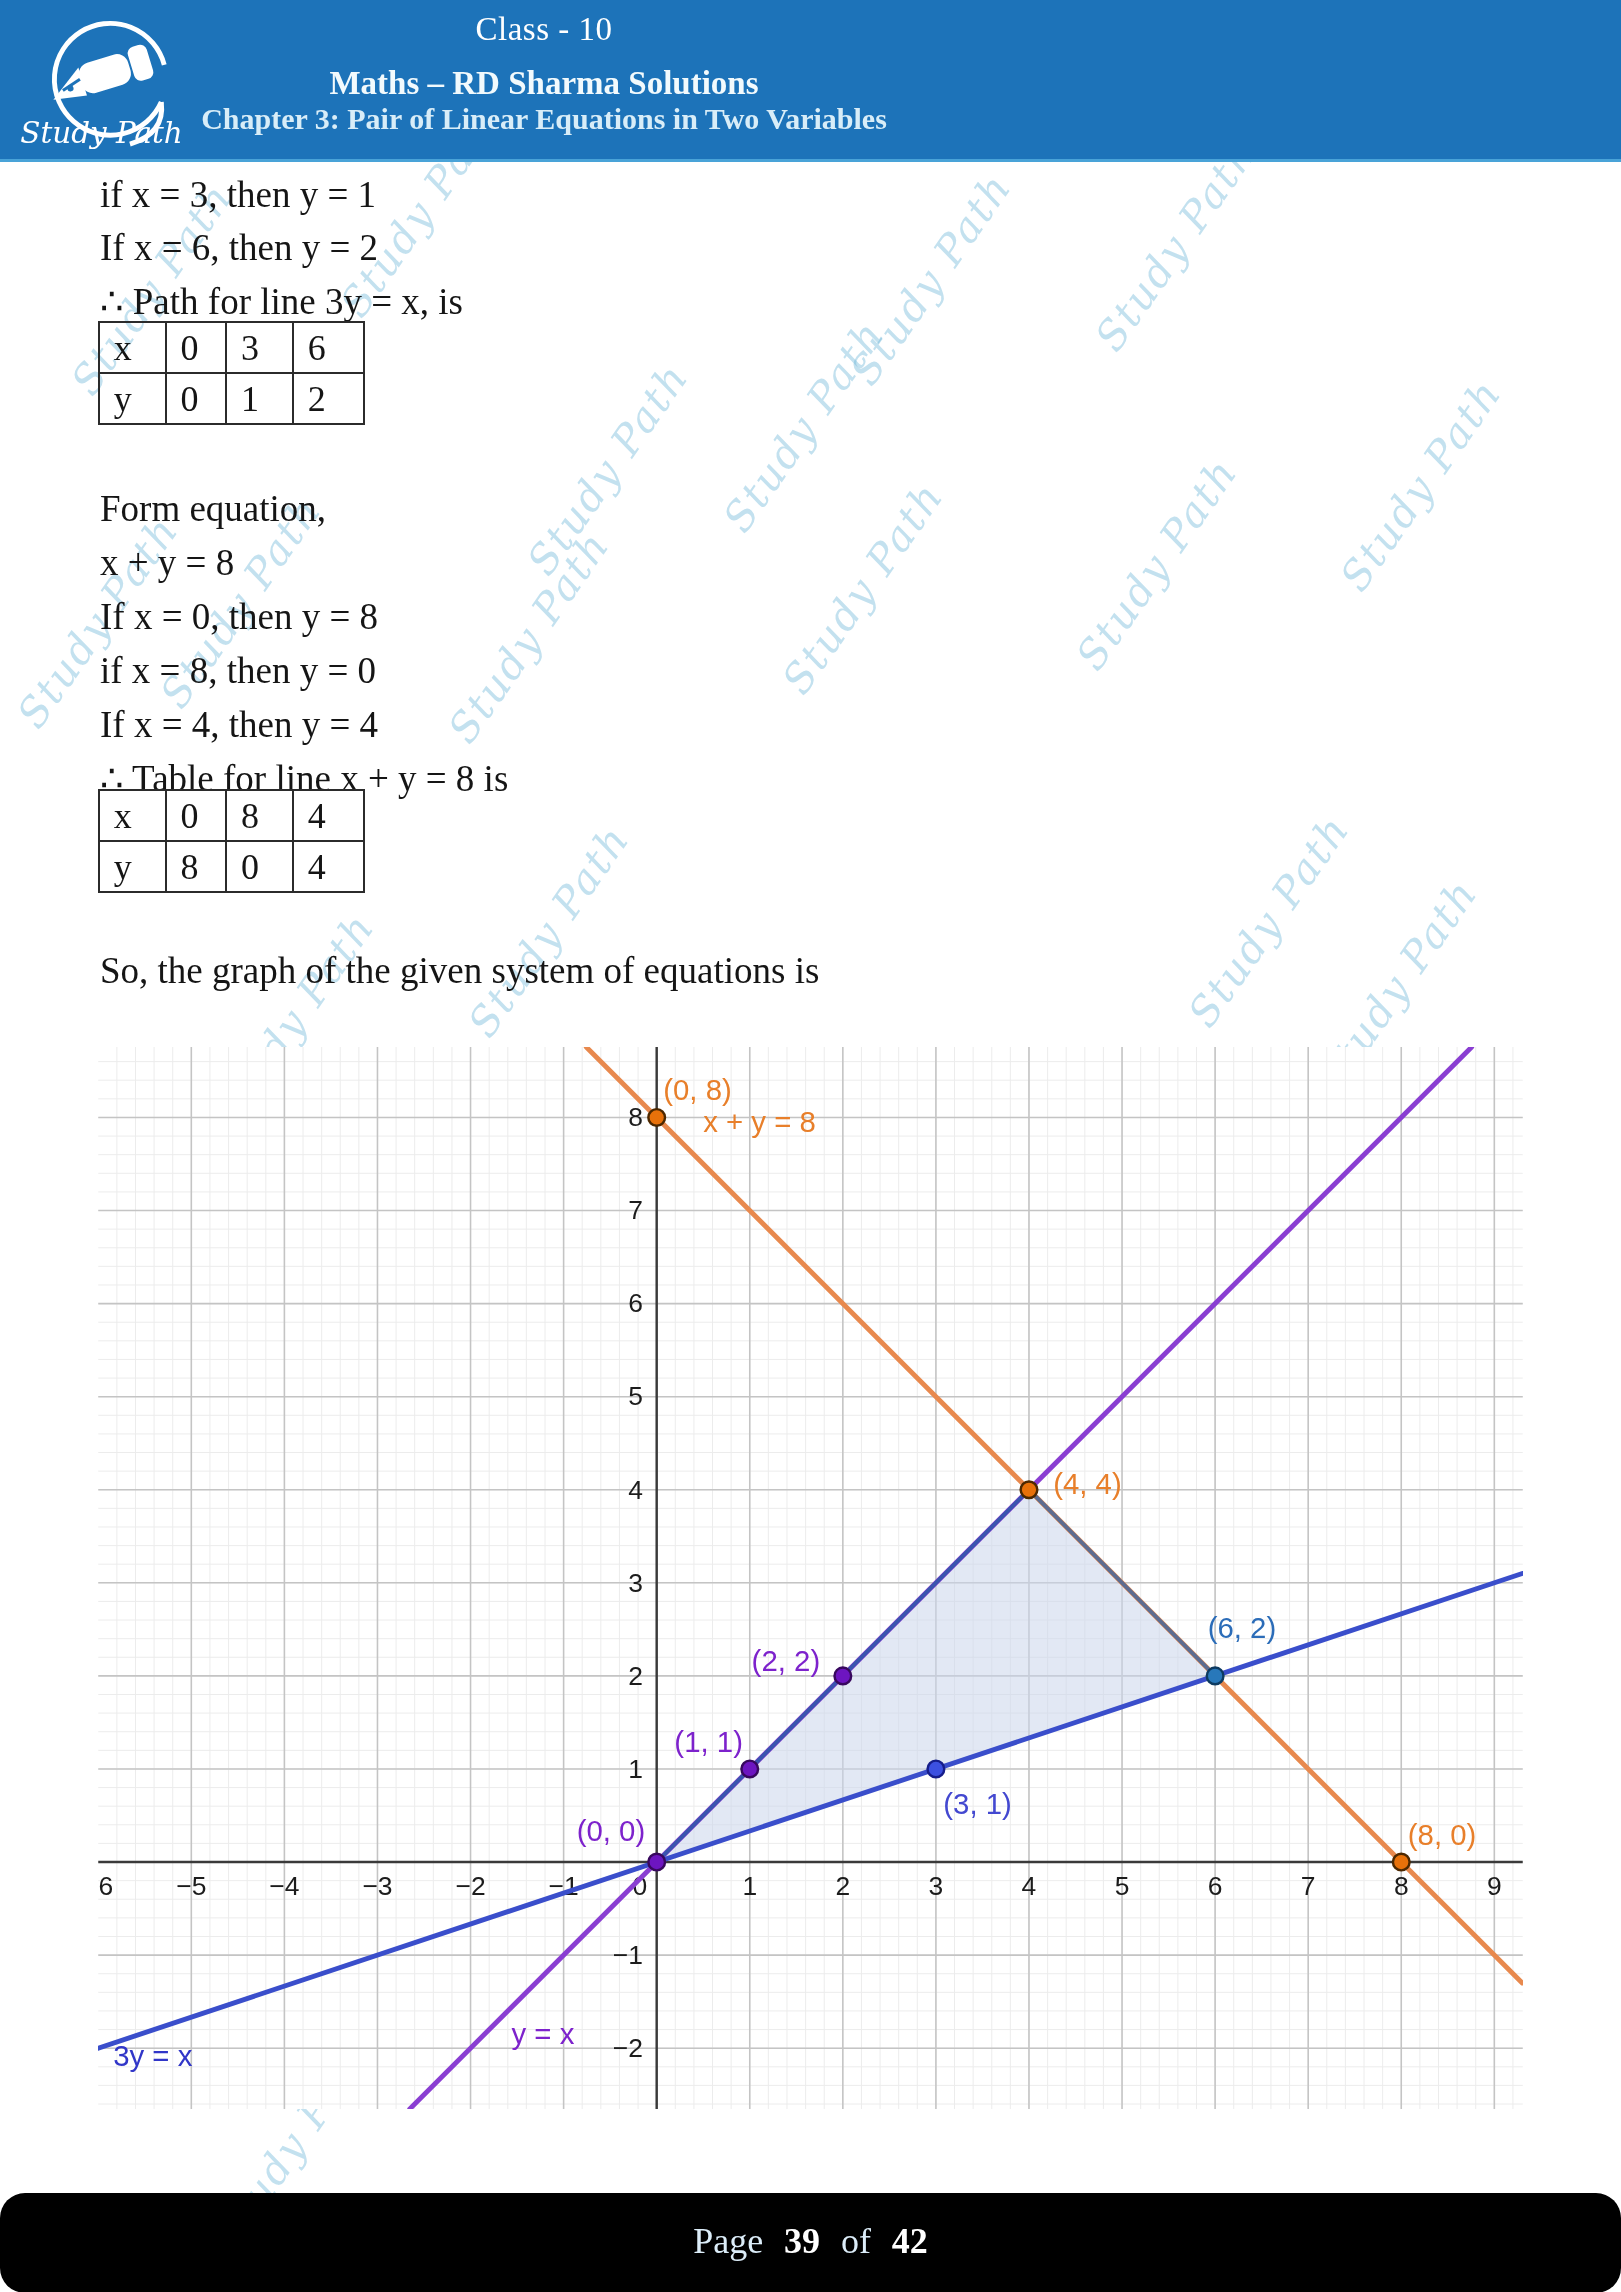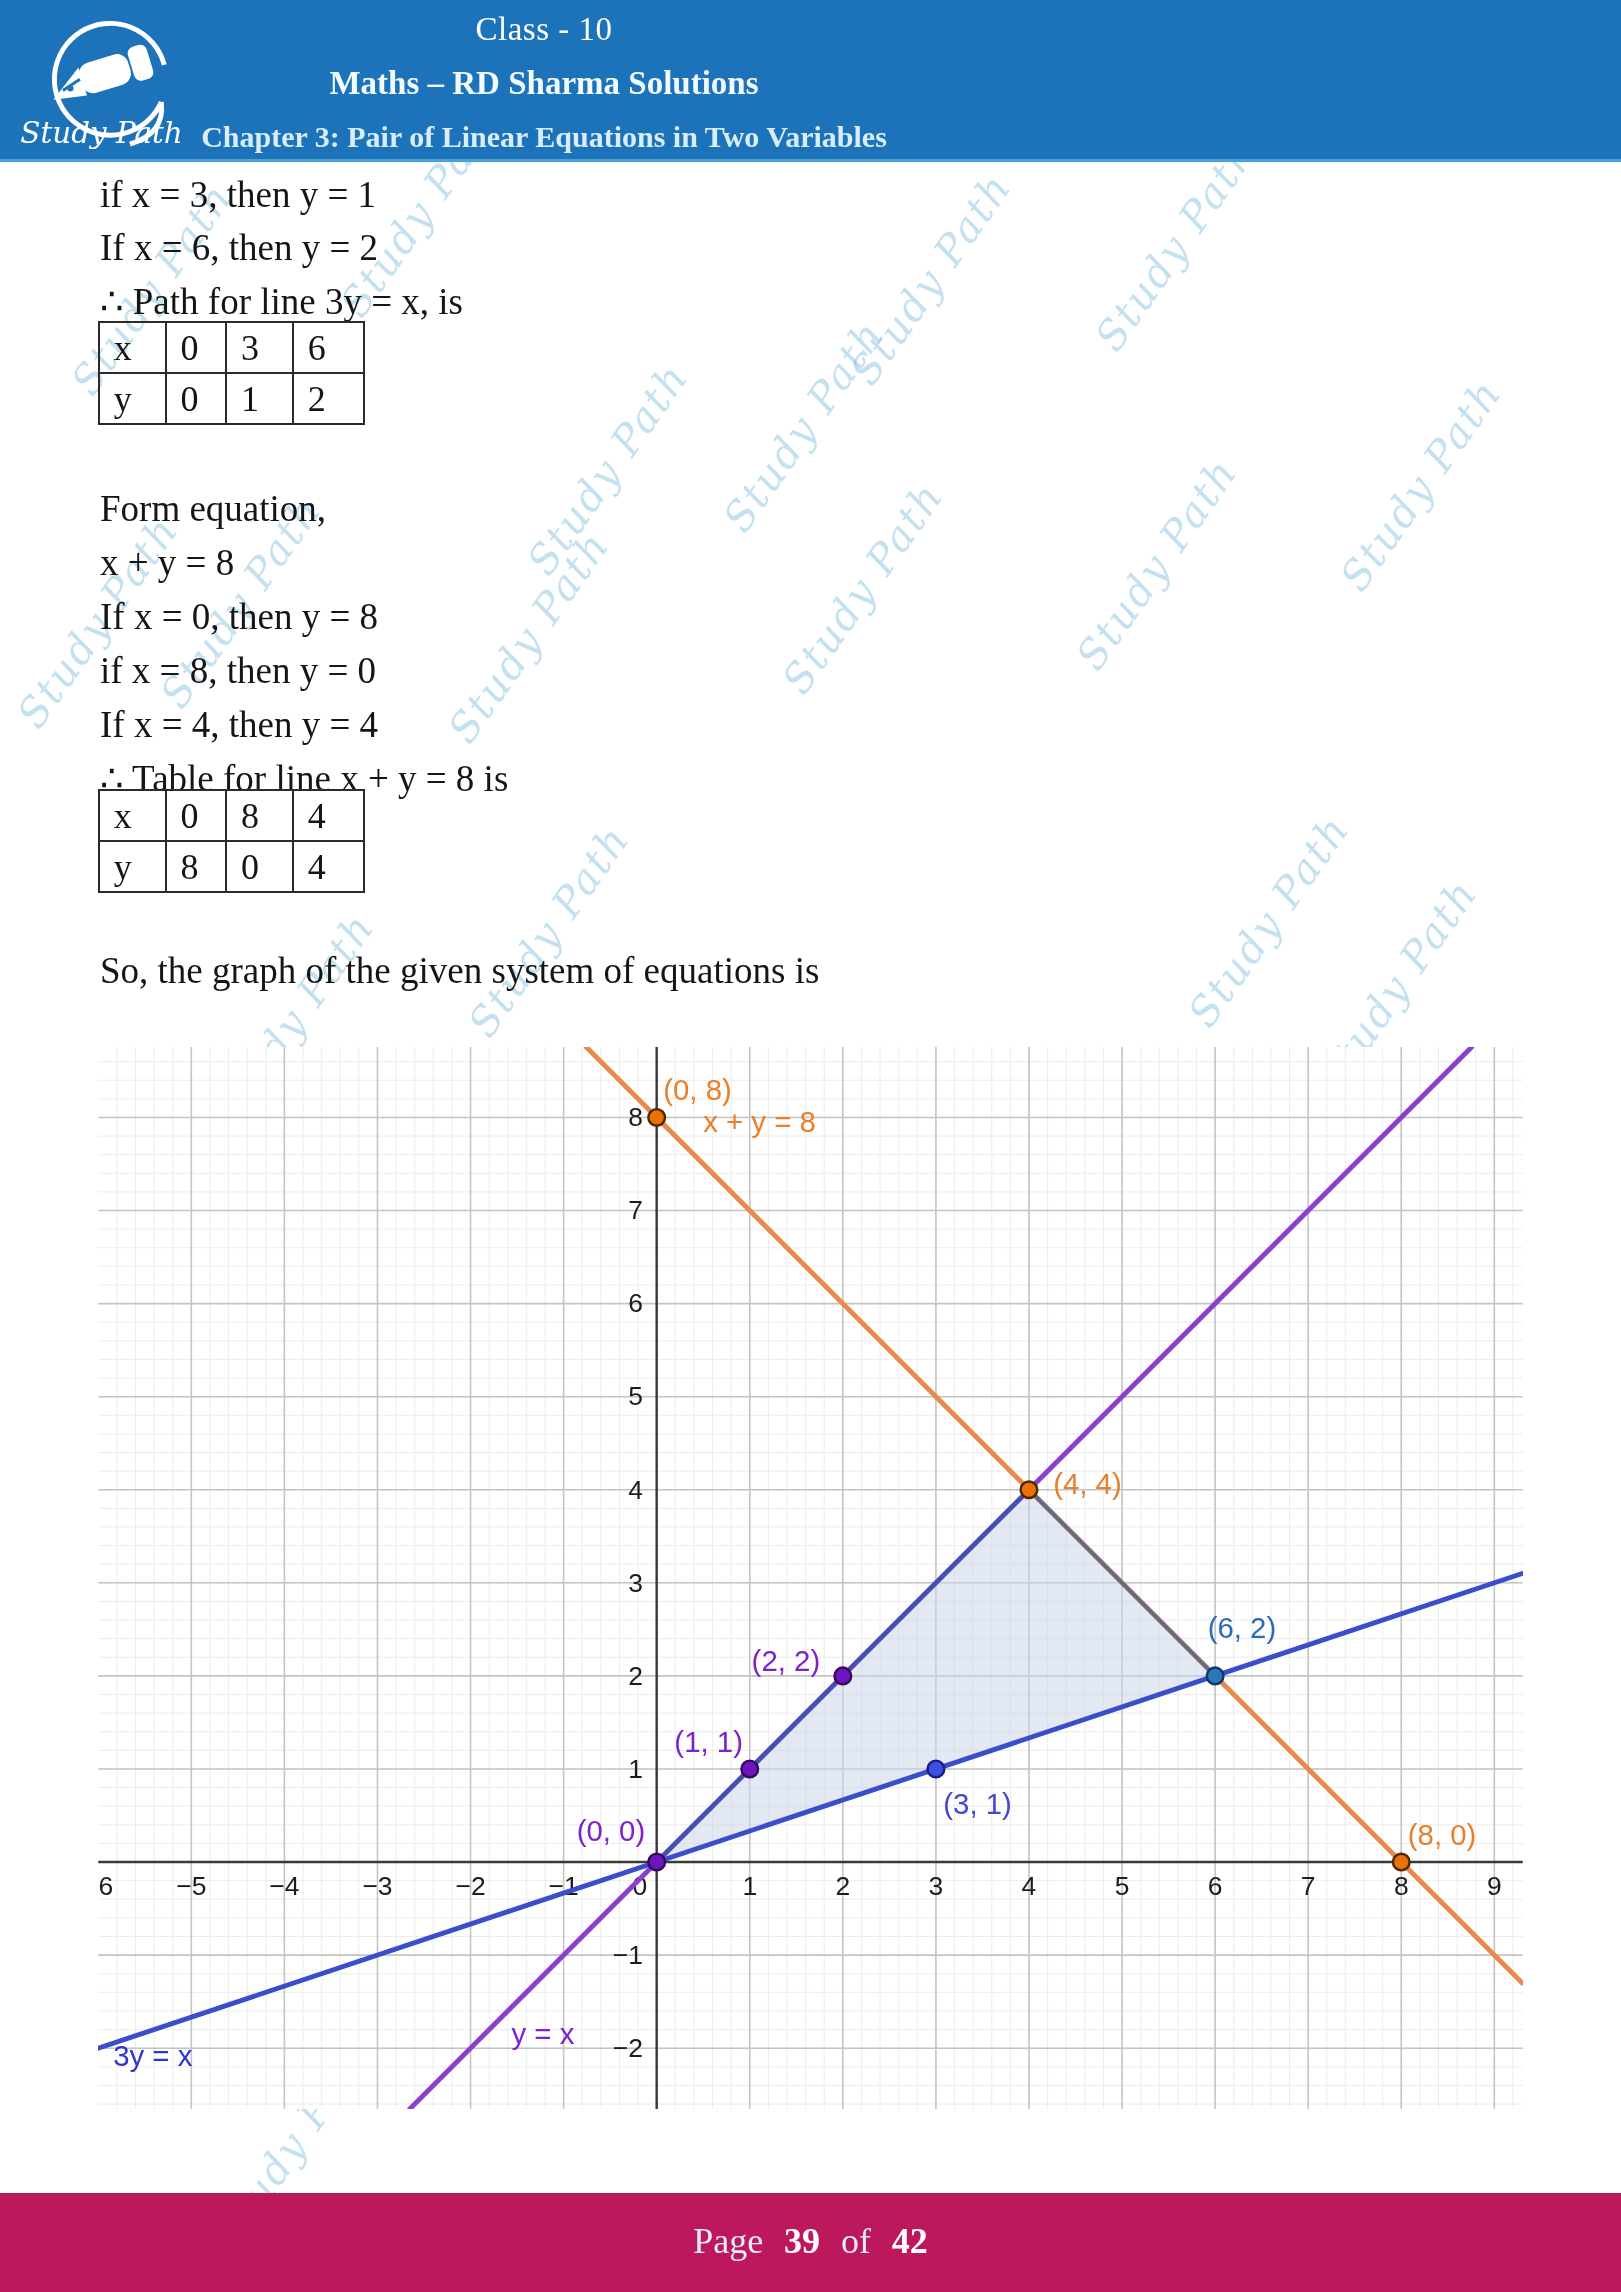--- a/index.html
+++ b/index.html
@@ -5,38 +5,38 @@
   html,body{margin:0;padding:0;background:#888;}
   .page{position:relative;width:1621px;height:2293px;background:#ffffff;overflow:hidden;
         font-family:"Liberation Serif",serif;}
   
   .header{position:absolute;left:0;top:0;width:100%;height:159px;background:#1d73b9;z-index:5;}
   .header-line{position:absolute;left:0;top:159px;width:100%;height:2.9px;background:#49a3d8;z-index:5;}
   .logo{position:absolute;left:17.6px;top:3.9px;width:167px;height:151px;}
   .titles{position:absolute;left:196px;top:0;width:696px;height:159px;text-align:center;}
   .t1{padding-top:10.8px;font-size:33px;font-weight:normal;color:#ffffff;letter-spacing:0.5px;}
   .t2{margin-top:17px;font-size:33px;font-weight:bold;color:#f2fafd;}
-  .t3{margin-top:18px;font-size:30px;font-weight:bold;color:#d8edf8;}
+  .t3{margin-top:0;font-size:30px;font-weight:bold;color:#d8edf8;}
   
   #wm-layer{position:absolute;left:0;top:0;width:100%;height:100%;z-index:1;pointer-events:none;}
   .wm{position:absolute;transform:translate(-50%,-50%) rotate(-55deg);
       font-family:"DejaVu Serif",serif;font-style:italic;font-size:41px;letter-spacing:2px;
       color:rgba(105,180,214,0.40);white-space:nowrap;}
   
   .bline{position:absolute;left:100px;font-size:37px;color:#151515;z-index:2;white-space:nowrap;}
   
   .vtable{position:absolute;left:98px;border-collapse:collapse;z-index:2;table-layout:fixed;}
   .vtable td{border:2px solid #2b2b2b;font-size:36px;color:#151515;height:49px;
              padding:0 0 0 13.7px;vertical-align:middle;}
   .c0{width:51px;} .c1{width:45px;} .c2{width:51px;} .c3{width:55px;}
   
   .graph-wrap{position:absolute;left:98px;top:1047px;z-index:2;line-height:0;}
   
-  .footer{position:absolute;left:0;top:2193px;width:100%;height:100px;background:#be185d;z-index:5;
-          text-align:center;line-height:96px;font-size:36px;color:#dcedf9;}
+  .footer{position:absolute;left:0;top:2193px;width:100%;height:100px;background:#000000;z-index:5;
+          text-align:center;line-height:96px;font-size:36px;color:#dcedf9;border-radius:25px;}
   .pg-num{font-weight:bold;color:#ffffff;}
   .footer span{margin:0 5.9px;}
 </style>
 </head>
 <body>
 
 <div class="page">
 
   <div id="wm-layer">
       <span class="wm" style="left: 421px; top: 211px;">Study Path</span>

